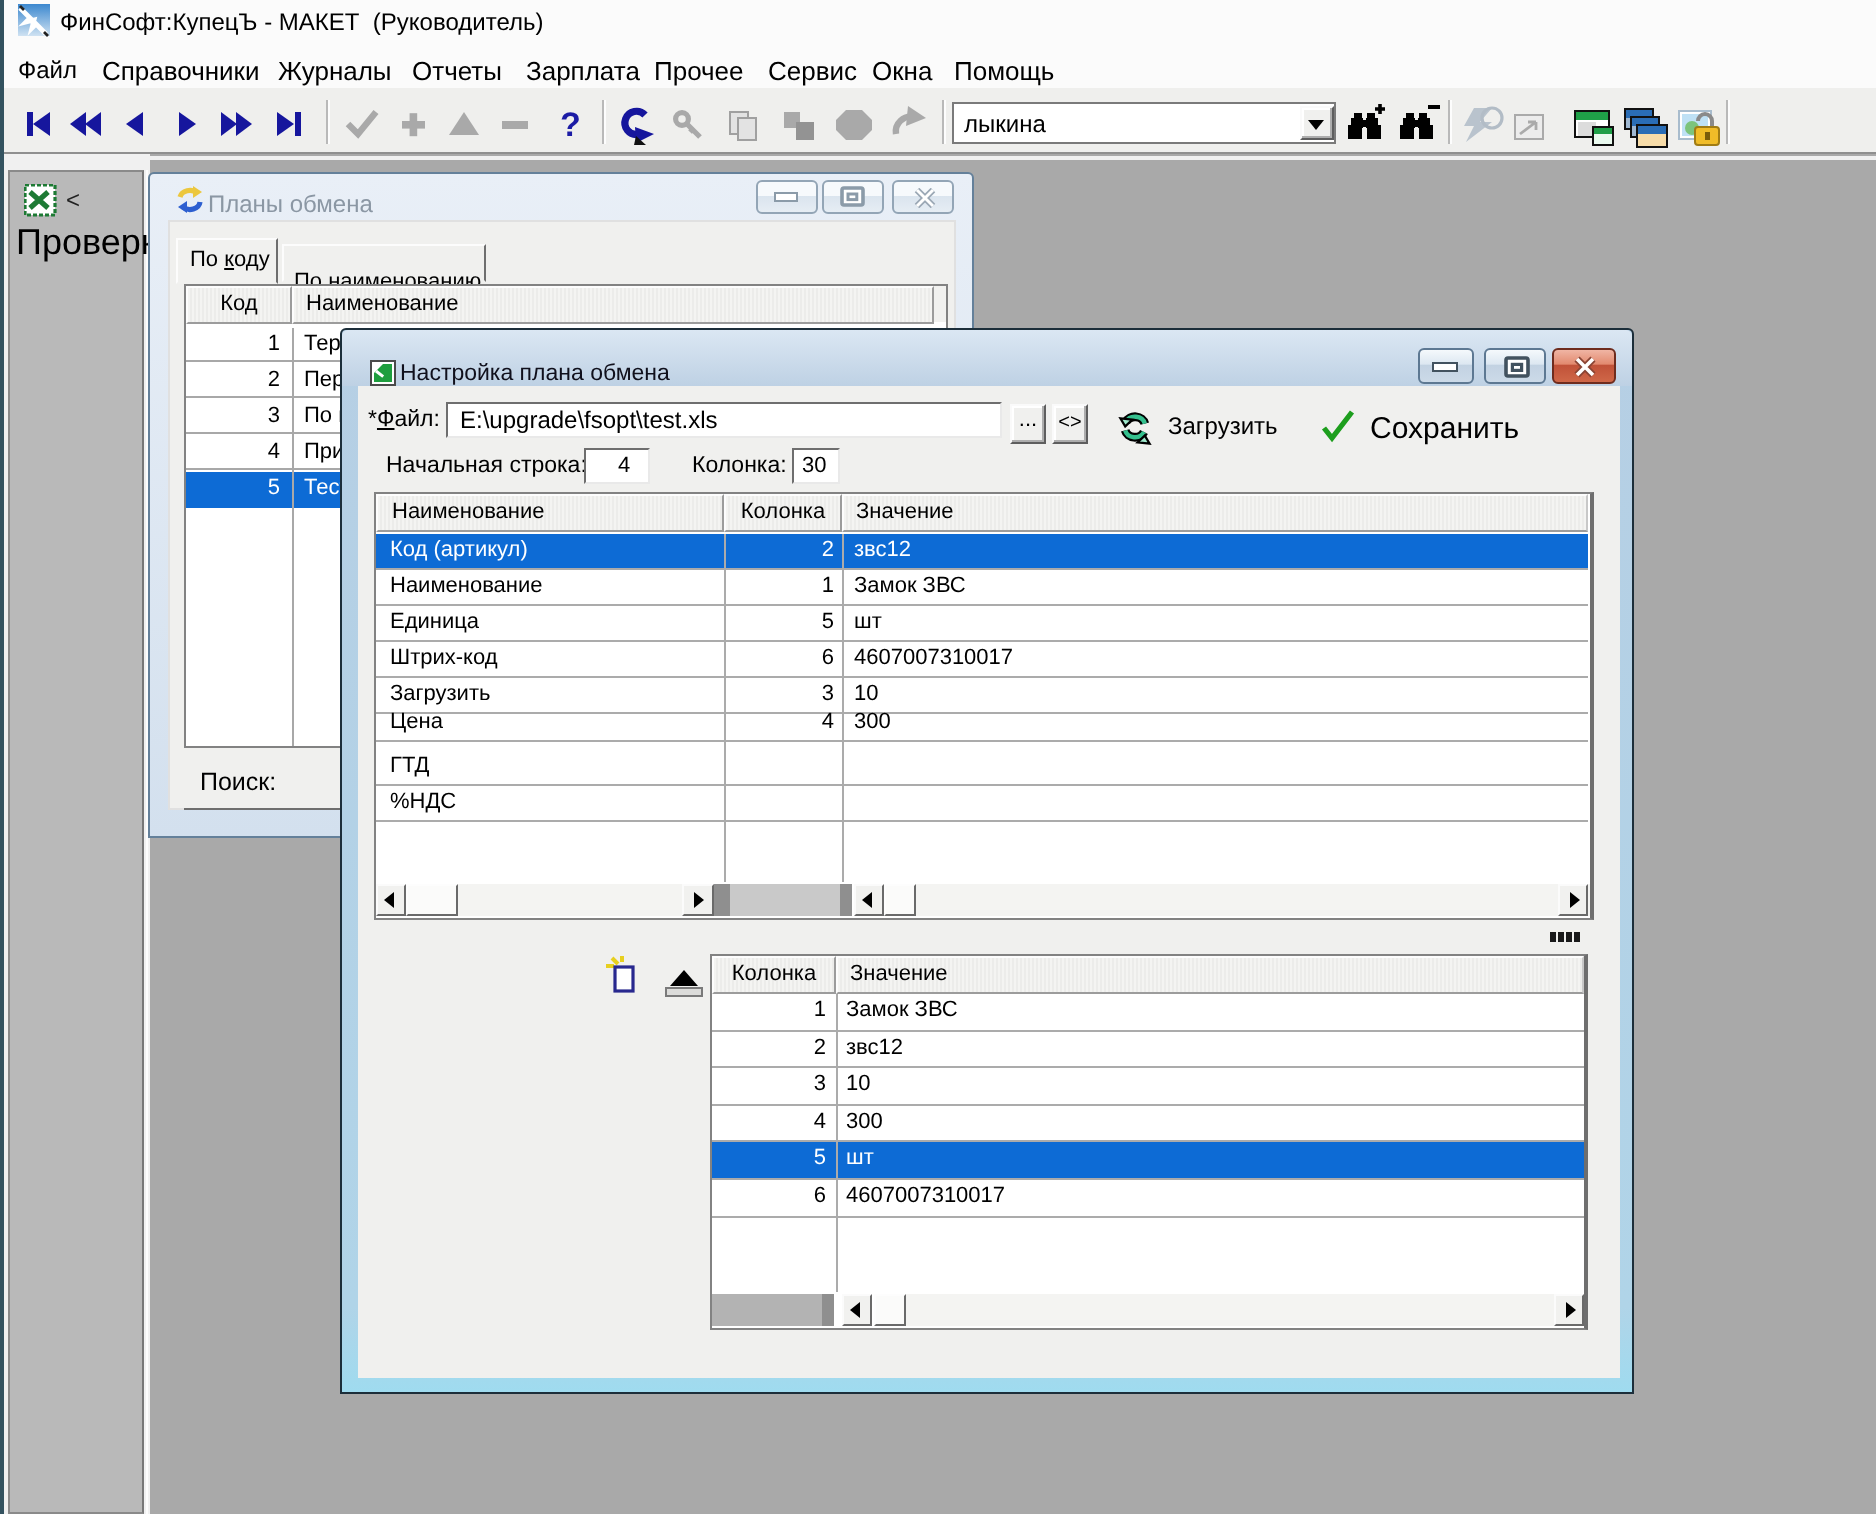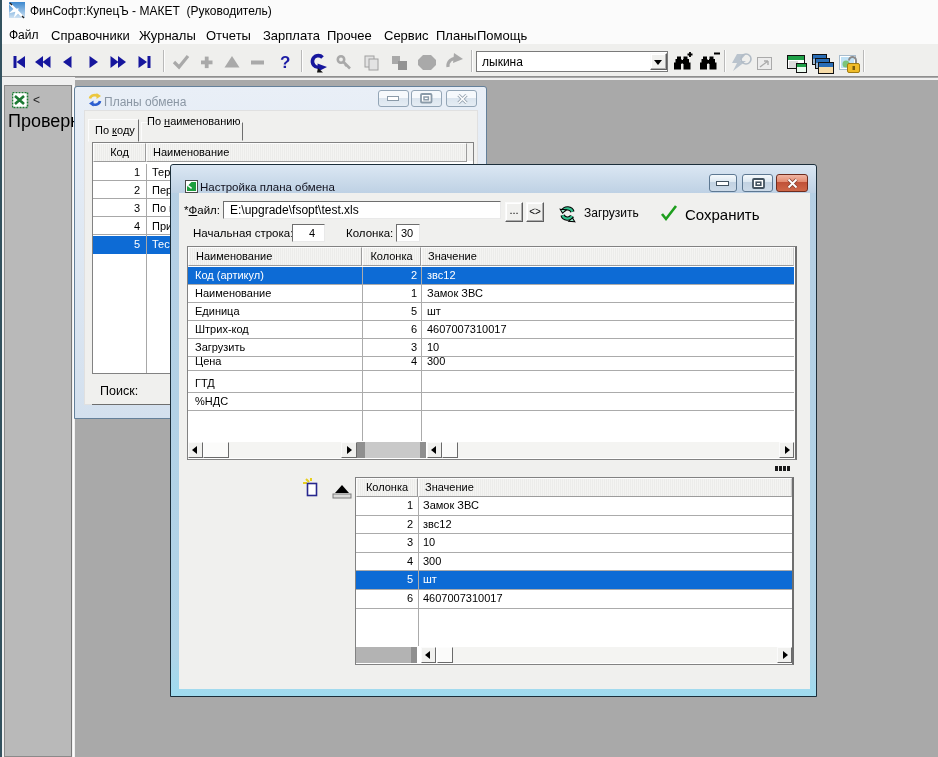--- a/index.html
+++ b/index.html
@@ -43,21 +43,21 @@
 </svg>
 <div class="a t11" style="left:30px;top:4px;font-size:12px">ФинСофт:КупецЪ - МАКЕТ&nbsp;&nbsp;(Руководитель)</div>
 
 <div class="a t11" style="left:9px;top:28px;font-size:12px">Файл</div>
 <div class="a t11" style="left:51px;top:28px;font-size:13px">Справочники</div>
 <div class="a t11" style="left:139px;top:28px;font-size:13px">Журналы</div>
 <div class="a t11" style="left:206px;top:28px;font-size:13px">Отчеты</div>
 <div class="a t11" style="left:263px;top:28px;font-size:13px">Зарплата</div>
 <div class="a t11" style="left:327px;top:28px;font-size:13px">Прочее</div>
 <div class="a t11" style="left:384px;top:28px;font-size:13px">Сервис</div>
-<div class="a t11" style="left:436px;top:28px;font-size:13px">Планы</div>
+<div class="a t11" style="left:436px;top:28px;font-size:13px">Окна</div>
 <div class="a t11" style="left:477px;top:28px;font-size:13px">Помощь</div>
 
 <svg class="a" style="left:0;top:44px" width="938" height="33">
 <g fill="#16169d">
  <rect x="13.5" y="12" width="3" height="12"></rect>
       <polygon points="25,12 25,24 16.5,18"></polygon>
  <polygon points="43,12 43,24 35,18"></polygon>
       <polygon points="50.5,12 50.5,24 42.5,18"></polygon>
  <polygon points="71.5,12 71.5,24 63,18"></polygon>
  <polygon points="89.5,12 89.5,24 98,18"></polygon>
@@ -167,21 +167,21 @@
   </svg>
 <div class="a capb" style="left:446px;top:90px;width:31px;height:17px;border-color:#93a5b6;background:linear-gradient(#f6f9fc 45%,#dae4ee 46%,#e6edf4)"></div>
 <svg class="a" style="left:456px;top:94px" width="13" height="10">
     <path d="M2.5,1 L10.5,9 M10.5,1 L2.5,9" stroke="#9aa7b4" stroke-width="3.2"></path>
     <path d="M2.5,1 L10.5,9 M10.5,1 L2.5,9" stroke="#fff" stroke-width="1.5"></path>
   </svg>
 
 <div class="a" style="left:84px;top:110px;width:394px;height:295px;background:#f0f0ee;border:1px solid #e0e0e0"></div>
 
 <div class="a" style="left:141px;top:122px;width:102px;height:19px;background:#f0f0ee;border:1px solid;border-color:#fcfcfc #6e6e6e #f0f0ee #fcfcfc"></div>
-<div class="a t11" style="left:147px;top:115px">По <span style="text-decoration:underline">н</span>аименованию</div>
+<div class="a t11" style="left:147px;top:135px">По <span style="text-decoration:underline">н</span>аименованию</div>
 <div class="a" style="left:88px;top:119px;width:51px;height:23px;background:#f1f1ef;border:1px solid;border-color:#fcfcfc #6e6e6e #f1f1ef #fcfcfc"></div>
 <div class="a t11" style="left:95px;top:124px">По <span style="text-decoration:underline">к</span>оду</div>
 
 <div class="a gridbox" style="left:92px;top:142px;width:382px;height:232px"></div>
 <div class="a ghead" style="left:93px;top:143px;width:53px;height:19px;text-align:center">Код</div>
 <div class="a ghead" style="left:146px;top:143px;width:321px;height:19px;padding-left:6px">Наименование</div>
 <div class="a" style="left:467px;top:143px;width:6px;height:18px;background:#f1f1ef"></div>
 <div class="a grow" style="left:93px;top:164px;width:380px;height:17px;border-bottom:1px solid #a8a8a8">
     <span class="a" style="right:333px;top:0">1</span>
     <span class="a" style="left:59px;top:0">Территория</span>

